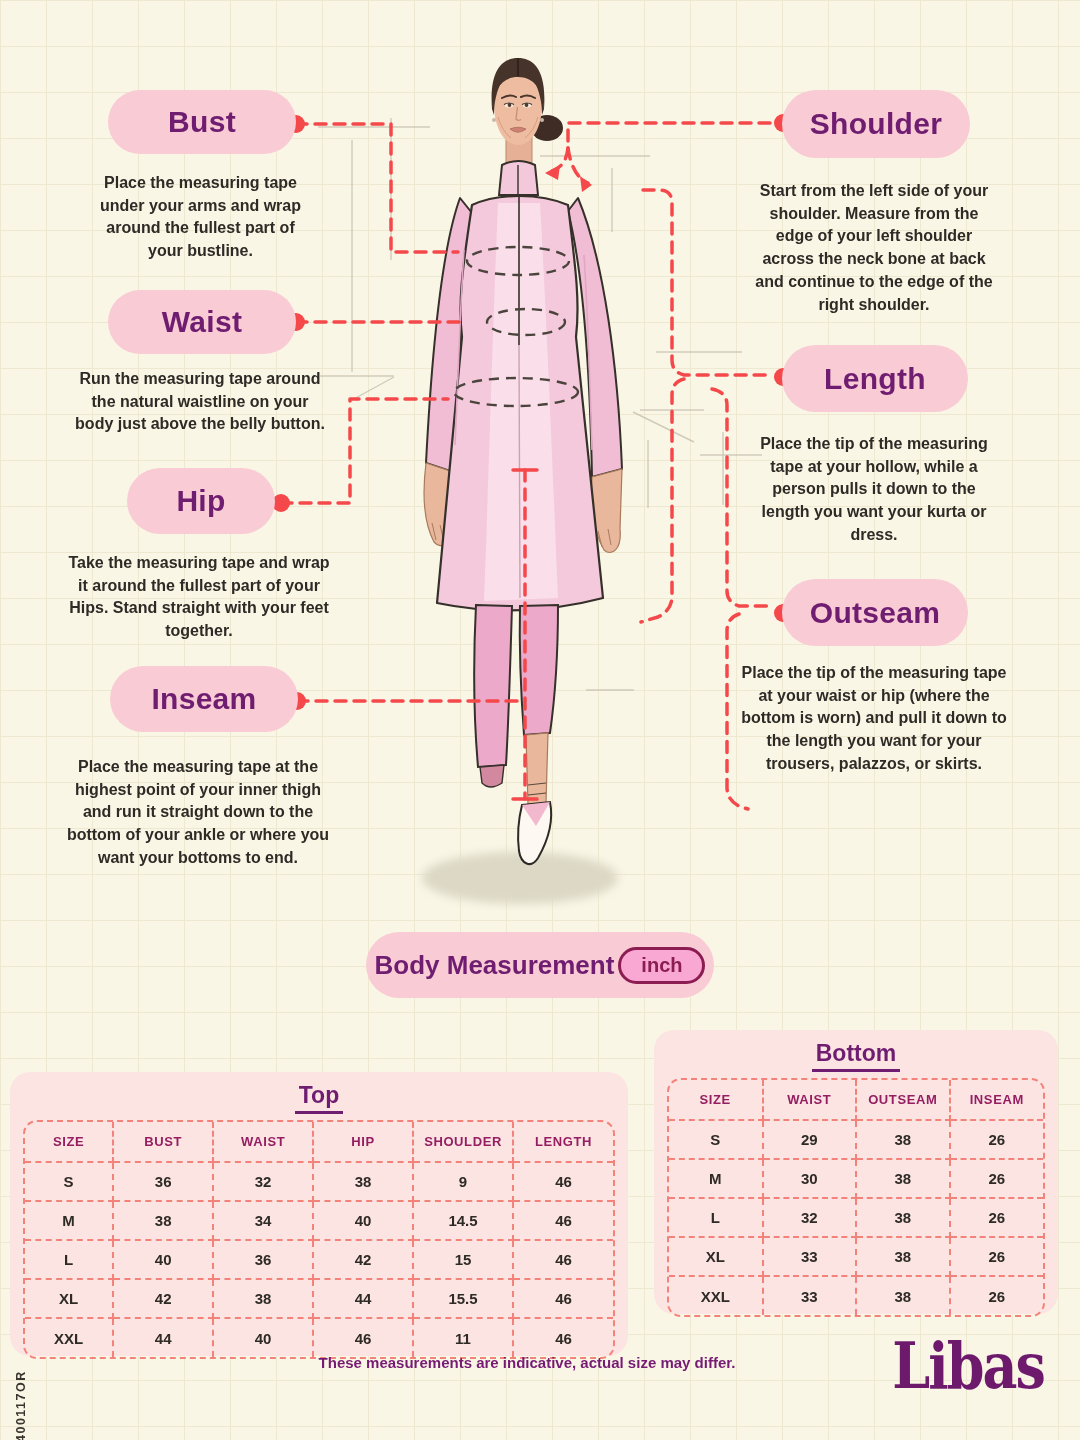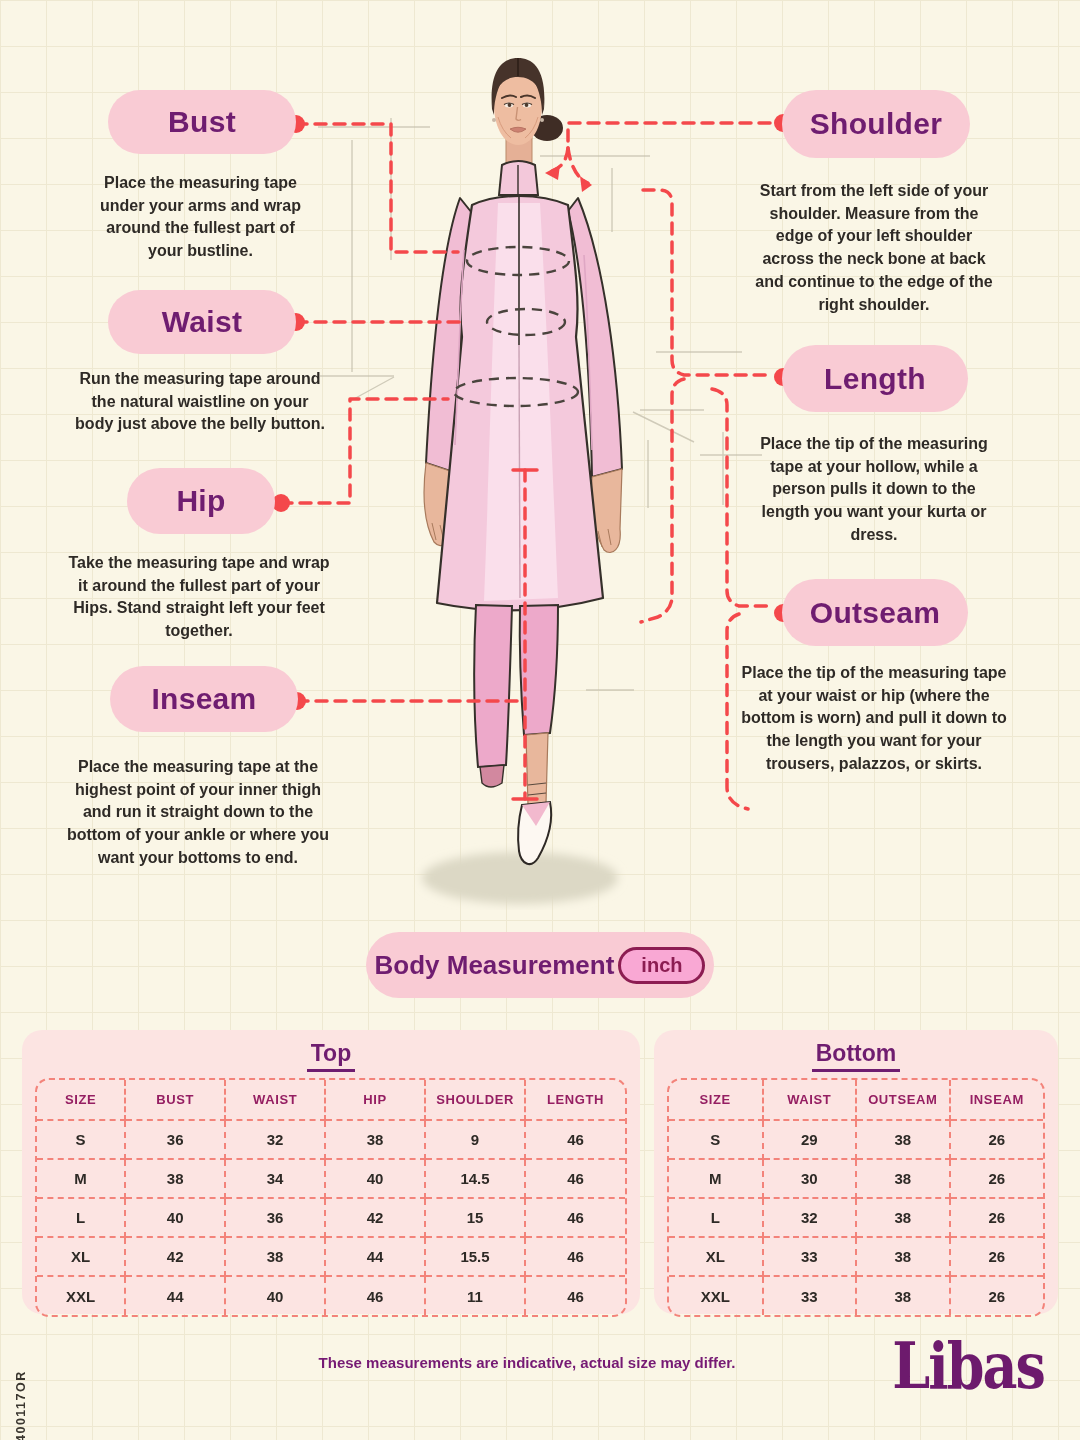--- a/index.html
+++ b/index.html
@@ -43,21 +43,21 @@
     color:var(--pill-text);font-weight:800;font-size:26px;
   }
   .unit-badge{
     background:#f9a8d4;border:3px solid var(--unit-badge);color:var(--unit-badge);
     border-radius:999px;padding:4px 20px;font-size:20px;font-weight:800;
   }
   .table-card{
     position:absolute;top:1030px;background:var(--table-bg);border-radius:20px;
     padding:8px 13px 12px 13px;
   }
-  .table-card.top{left:22px;width:618px;height:284px;}
+  .table-card.top{left:10px;width:618px;height:284px;margin-top:42px;}
   .table-card.bottom{left:654px;width:404px;height:284px;}
   .table-title{
     text-align:center;color:var(--pill-text);font-size:23px;font-weight:800;margin:2px 0 6px 0;
   }
   .table-title span{display:inline-block;border-bottom:3px solid var(--pill-text);padding:0 4px 2px 4px;}
   .table-frame{border:2px dashed var(--table-border);border-radius:14px;overflow:hidden;}
   table.size-table{width:100%;border-collapse:collapse;table-layout:fixed;}
   table.size-table th{
     height:40px;color:var(--table-header-text);font-size:13px;font-weight:800;letter-spacing:.6px;
   }
@@ -207,21 +207,21 @@
   <p class="desc" style="left:88px;top:172px;width:225px;">Place the measuring tape under your arms and wrap around the fullest part of your bustline.</p>
 
   <div class="pill" style="left:108px;top:290px;width:188px;height:64px;">
     <span>Waist</span>
   </div>
   <p class="desc" style="left:75px;top:368px;width:250px;">Run the measuring tape around the natural waistline on your body just above the belly button.</p>
 
   <div class="pill" style="left:127px;top:468px;width:148px;height:66px;">
     <span>Hip</span>
   </div>
-  <p class="desc" style="left:68px;top:552px;width:262px;">Take the measuring tape and wrap it around the fullest part of your Hips. Stand straight left your feet together.</p>
+  <p class="desc" style="left:68px;top:552px;width:262px;">Take the measuring tape and wrap it around the fullest part of your Hips. Stand straight with your feet together.</p>
 
   <div class="pill" style="left:110px;top:666px;width:188px;height:66px;">
     <span>Inseam</span>
   </div>
   <p class="desc" style="left:60px;top:756px;width:276px;">Place the measuring tape at the highest point of your inner thigh and run it straight down to the bottom of your ankle or where you want your bottoms to end.</p>
 
   <div class="pill" style="left:782px;top:90px;width:188px;height:68px;">
     <span>Shoulder</span>
   </div>
   <p class="desc" style="left:750px;top:180px;width:248px;">Start from the left side of your shoulder. Measure from the edge of your left shoulder across the neck bone at back and continue to the edge of the right shoulder.</p>

